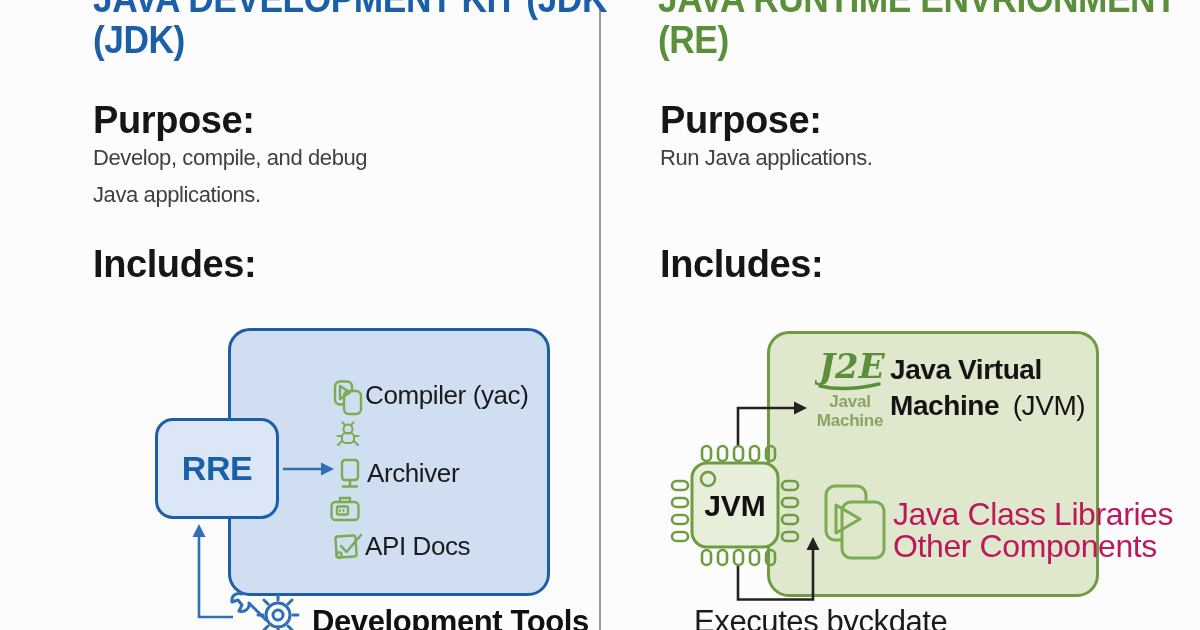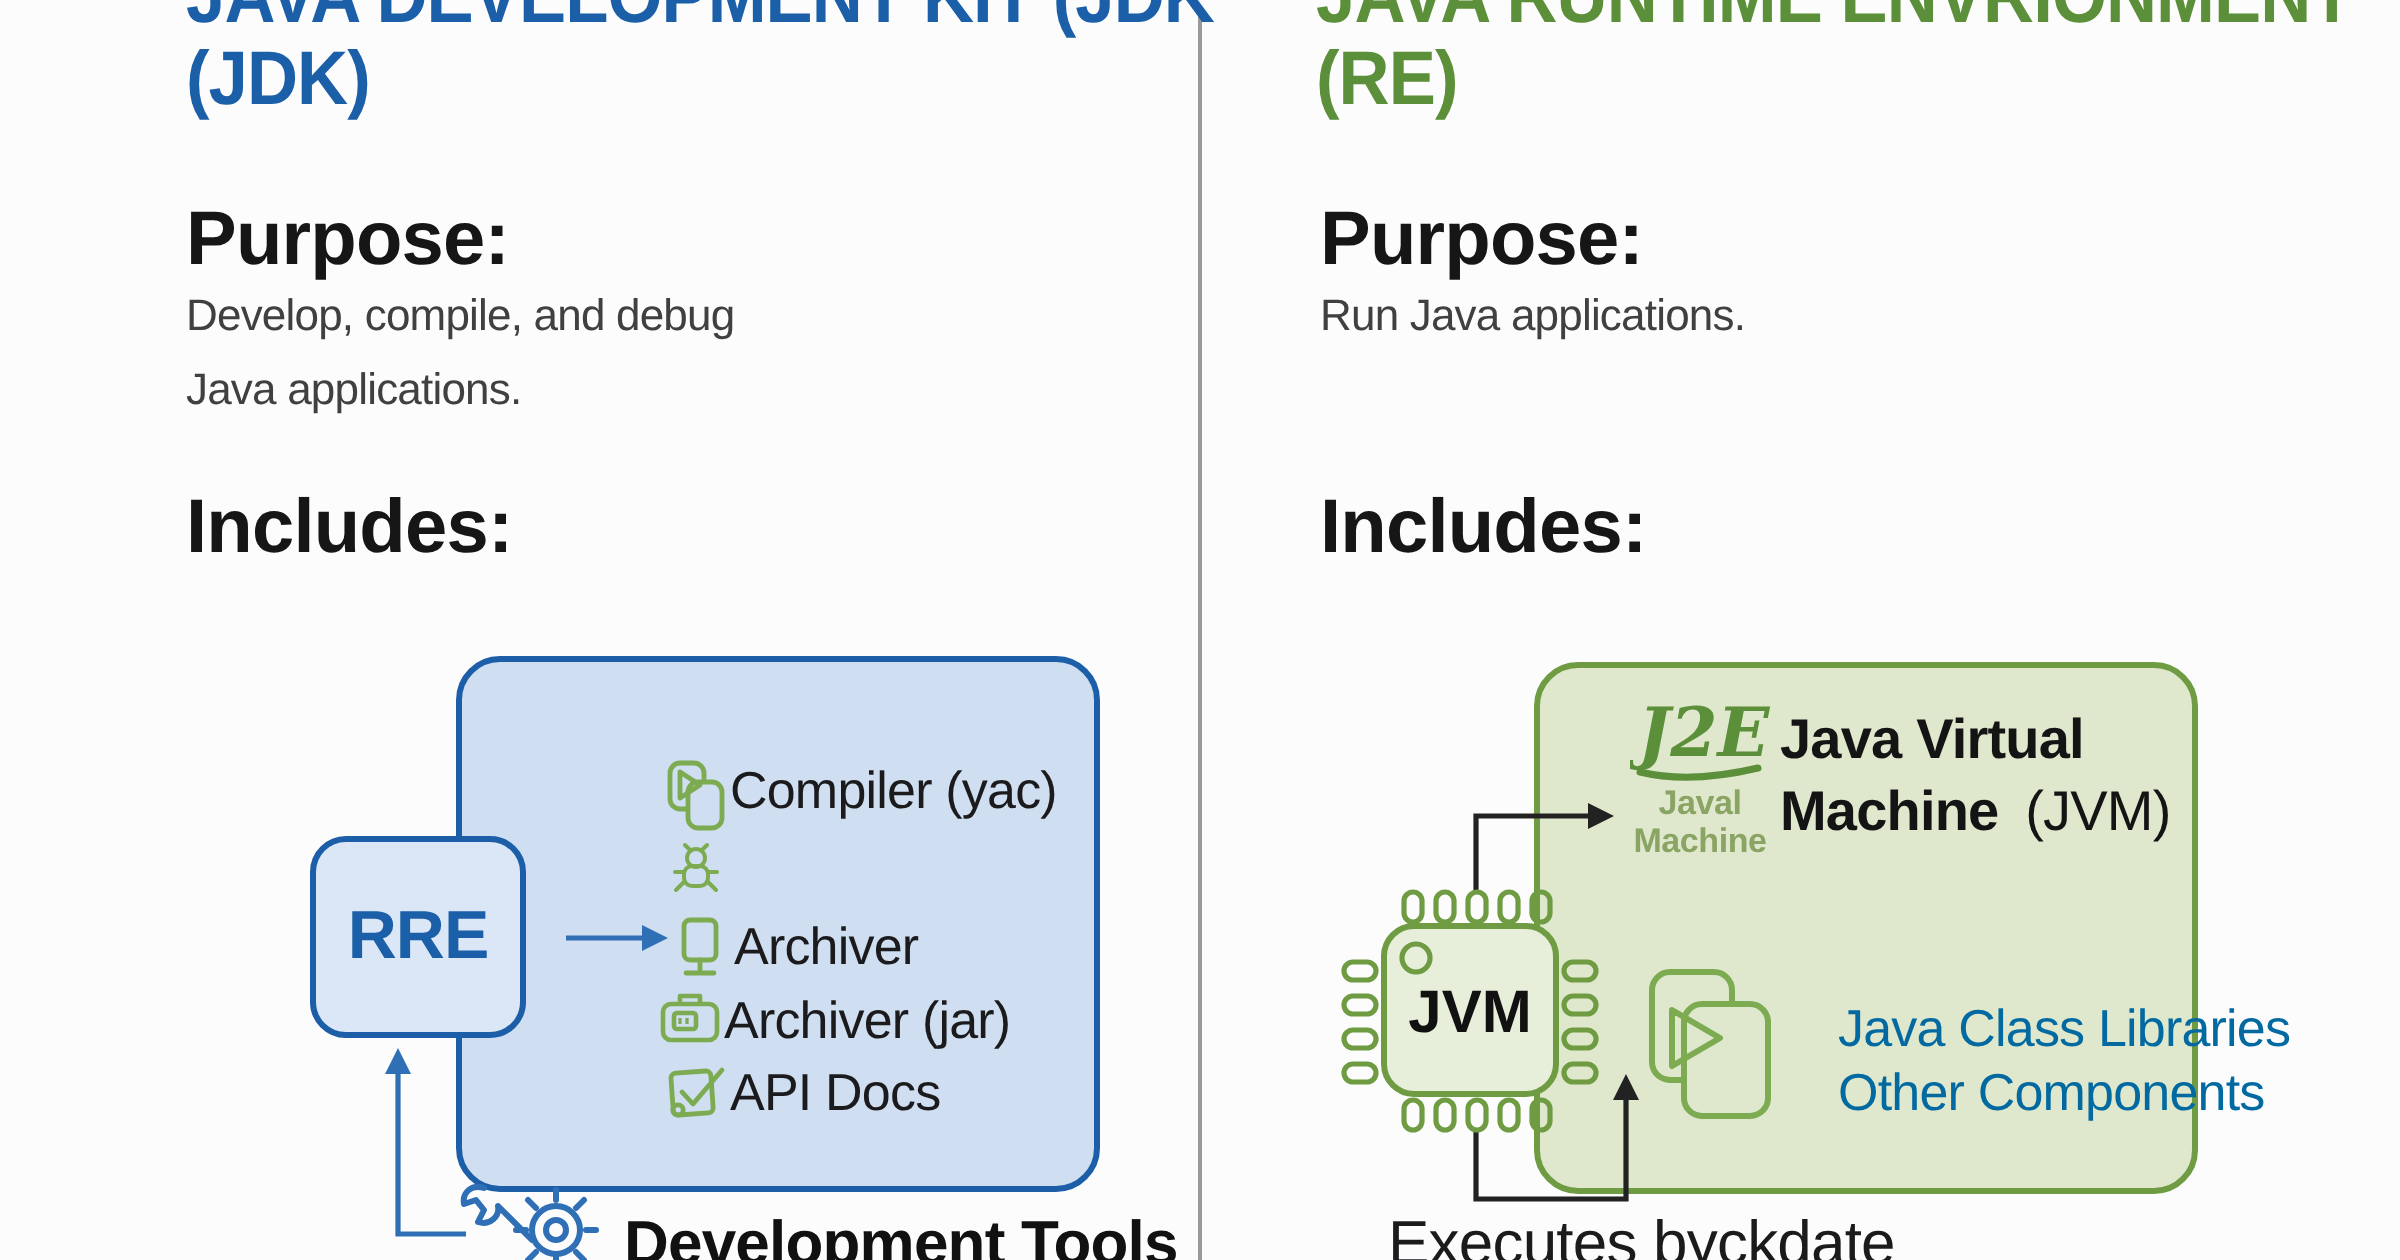--- a/index.html
+++ b/index.html
@@ -10,36 +10,36 @@
   .title{font-weight:bold;font-size:38px;line-height:41px;letter-spacing:-.5px;
          transform:scaleX(.93);transform-origin:0 0;white-space:nowrap}
   .title.blue{color:#1b5fa8}
   .title.green{color:#5c8f39}
   .h-bold{font-weight:bold;font-size:38px;line-height:37px;letter-spacing:-.4px}
   .body-line{font-size:22px;line-height:37px;letter-spacing:-.4px;color:#404040}
   .divider{position:absolute;left:599px;top:8px;width:2px;height:622px;background:#9a9a9a}
   .big-box{position:absolute;border-radius:22px;border:3px solid}
   .box-blue{left:228px;top:328px;width:322px;height:268px;background:#cfdef0;border-color:#1c5fa8;z-index:1}
   .box-green{left:767px;top:331px;width:332px;height:266px;background:#dfe8cd;border-color:#6f9c42;z-index:1}
-  .rre-box{position:absolute;left:155px;top:418px;width:108px;height:101px;background:#dbe7f6;
+  .rre-box{position:absolute;left:155px;top:418px;width:124px;height:101px;background:#dbe7f6;
            border:3.5px solid #1c5fa8;border-radius:18px;display:flex;align-items:center;justify-content:center;
            font-weight:bold;font-size:34px;color:#1b5fa8;z-index:6;letter-spacing:-.5px}
   .row{position:absolute;display:flex;align-items:flex-start;z-index:2}
   .row .lbl{font-size:26px;letter-spacing:-.4px;color:#1b1b1d;white-space:nowrap}
   .row .ic{width:34px;display:flex;justify-content:center}
   .connectors{position:absolute;left:0;top:0;width:1200px;height:630px;z-index:5;pointer-events:none}
   .chip{position:absolute;left:663px;top:440px;z-index:6}
   .logo-script{position:absolute;left:815px;top:346px;z-index:2}
   .logo-caption{position:absolute;left:806px;top:392px;width:88px;text-align:center;z-index:2;
                 color:#8aa463;font-weight:bold;font-size:17px;line-height:19px;letter-spacing:-.2px}
   .jvm-heading{position:absolute;left:890px;top:352px;z-index:2;font-size:28px;line-height:36px;
                letter-spacing:-.4px;color:#141414;white-space:nowrap}
   .jvm-heading .b{font-weight:bold}
-  .libs-text{position:absolute;left:919px;top:498px;z-index:2;font-size:26px;line-height:32px;
-             letter-spacing:-.4px;color:#0369a1;white-space:nowrap}
+  .libs-text{position:absolute;left:893px;top:498px;z-index:2;font-size:32px;line-height:32px;
+             letter-spacing:-.4px;color:#be185d;white-space:nowrap}
   .footer-left{position:absolute;left:312px;top:604px;font-weight:bold;font-size:31px;
                letter-spacing:-.4px;color:#111;z-index:2;white-space:nowrap}
   .footer-right{position:absolute;left:694px;top:604px;font-size:31px;letter-spacing:-.4px;
                 color:#1b1b1d;z-index:2;white-space:nowrap}
   svg{display:block}
 </style>
 </head>
 <body>
 
 <div class="stage">
@@ -96,21 +96,20 @@
 
   <div class="row" style="left:328px;top:495px">
     <span class="ic">
       <svg width="32" height="28" viewBox="0 0 32 28" fill="none" stroke="#7cab51" stroke-width="2.3" stroke-linejoin="round">
         <rect x="2.5" y="7" width="27" height="18" rx="4"></rect>
         <path d="M11 7 V3 H21 V7"></path>
         <rect x="8" y="11.5" width="11" height="8" rx="1.5"></rect>
         <path d="M11 14 v3 M14.5 14 v3" stroke-width="1.6"></path>
       </svg>
     </span>
-    <span class="lbl">Archiver (jar)</span>
   </div>
 
   <div class="row" style="left:331px;top:531px">
     <span class="ic">
       <svg width="32" height="30" viewBox="0 0 32 30" fill="none" stroke="#7cab51" stroke-width="2.4" stroke-linejoin="round" stroke-linecap="round">
         <rect x="4" y="5" width="20" height="21" rx="2.5" transform="rotate(-4 14 15)"></rect>
         <path d="M9 15 l5.5 6 L29 4"></path>
         <circle cx="7" cy="24" r="2.6"></circle>
       </svg>
     </span>

